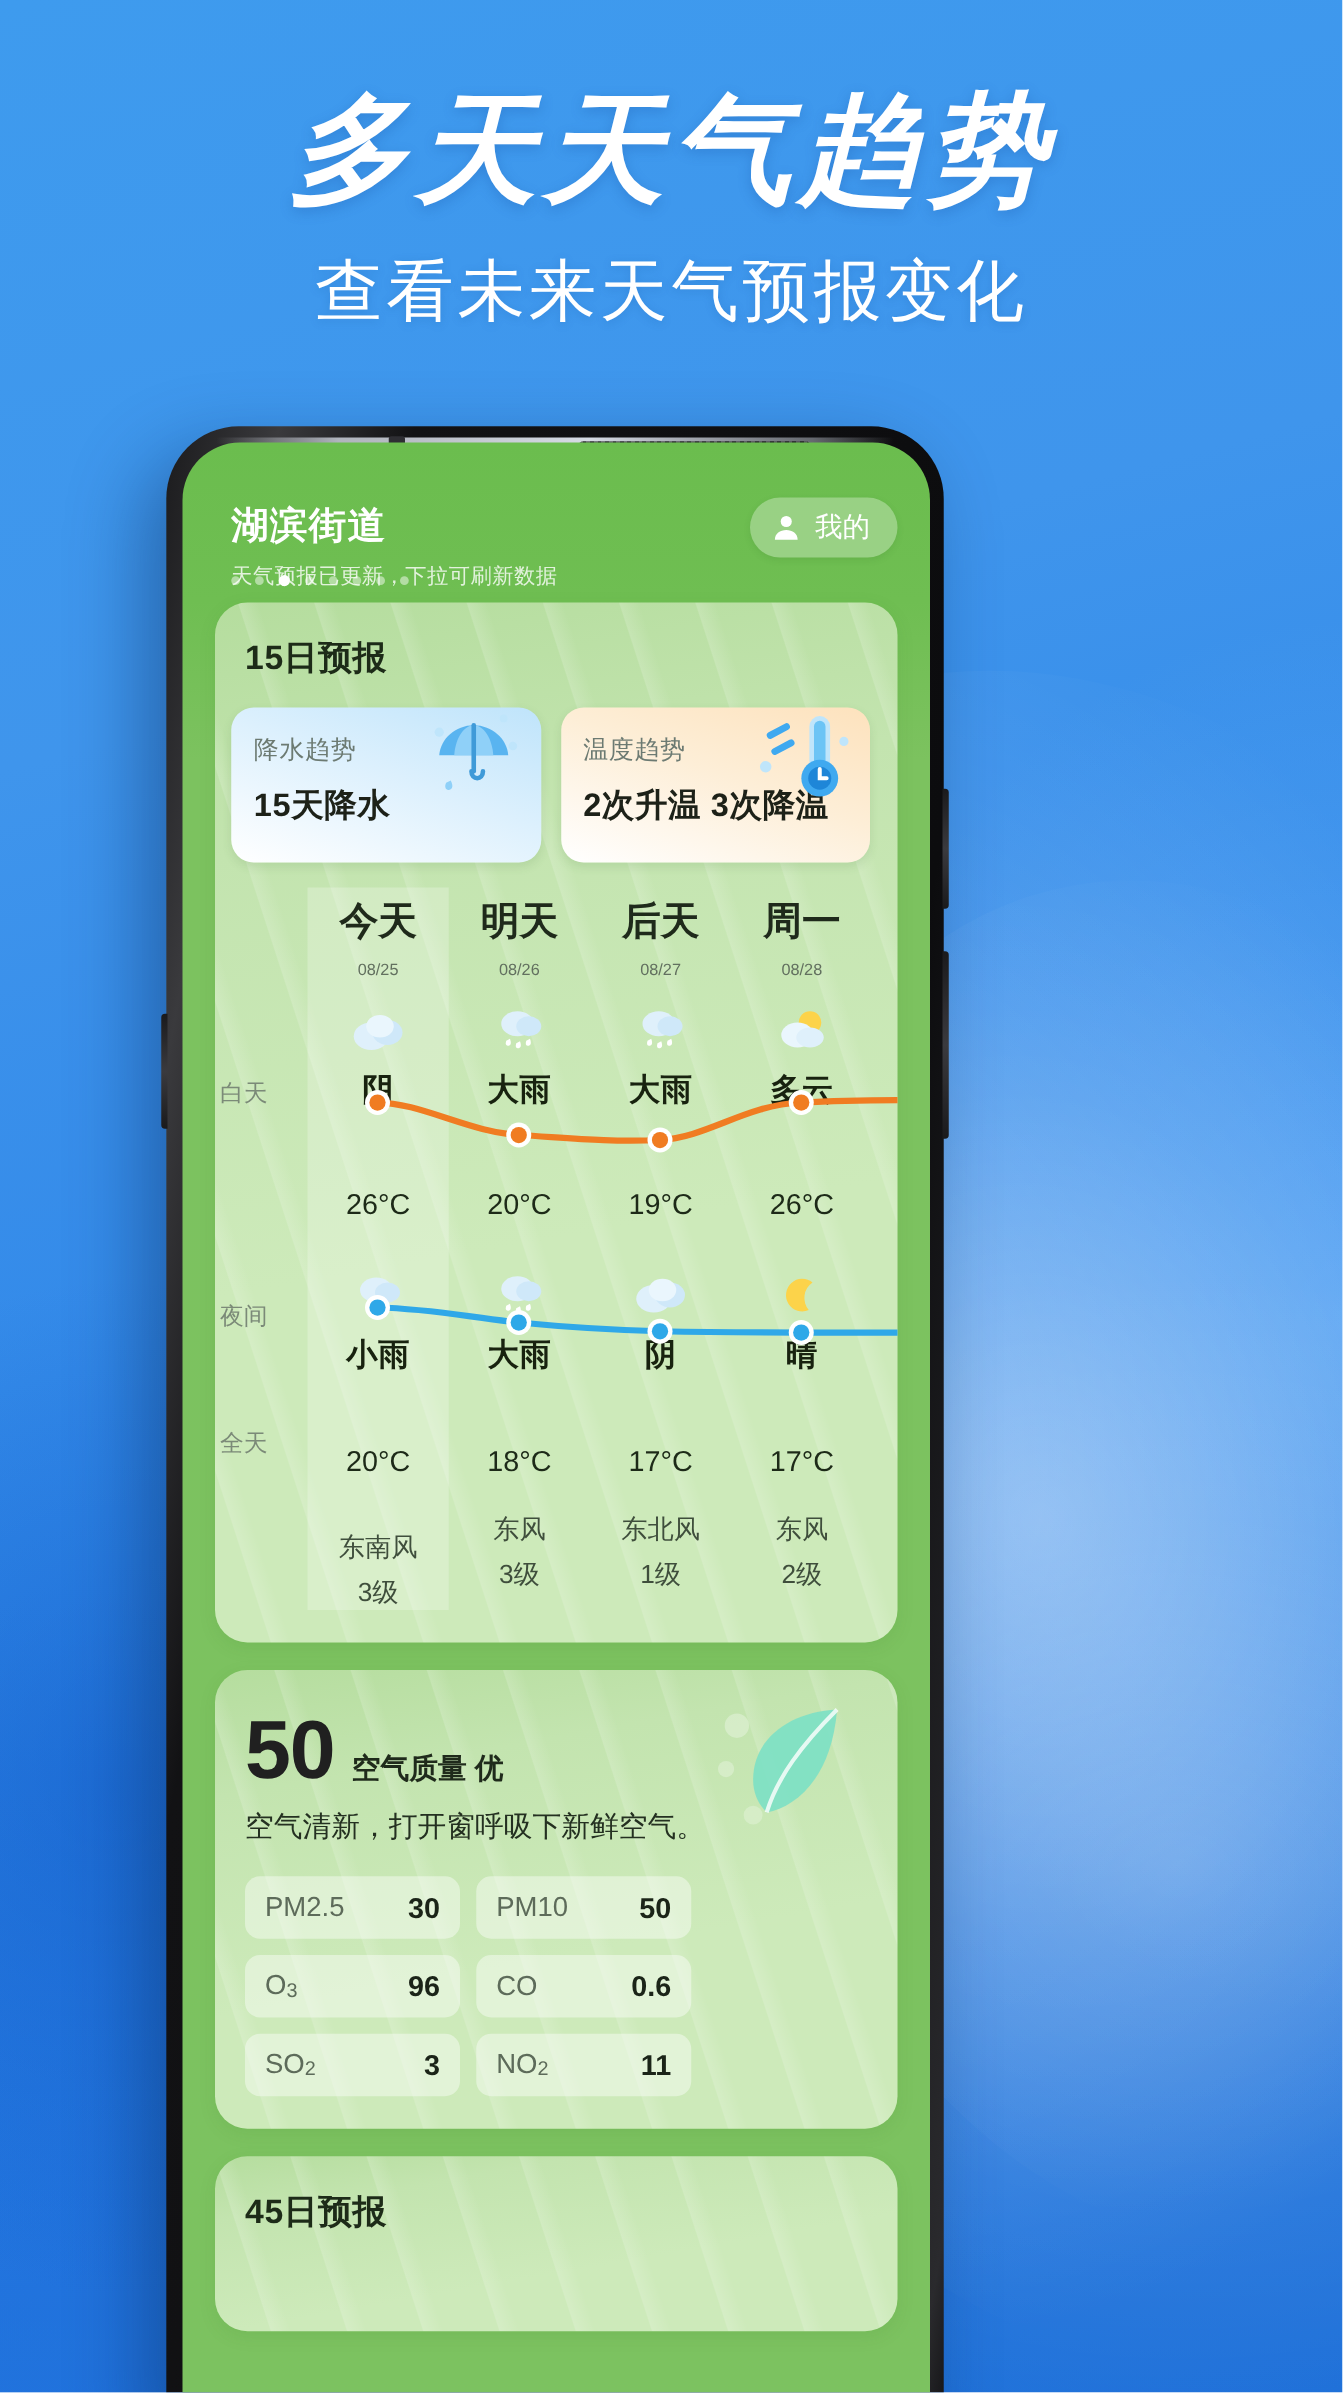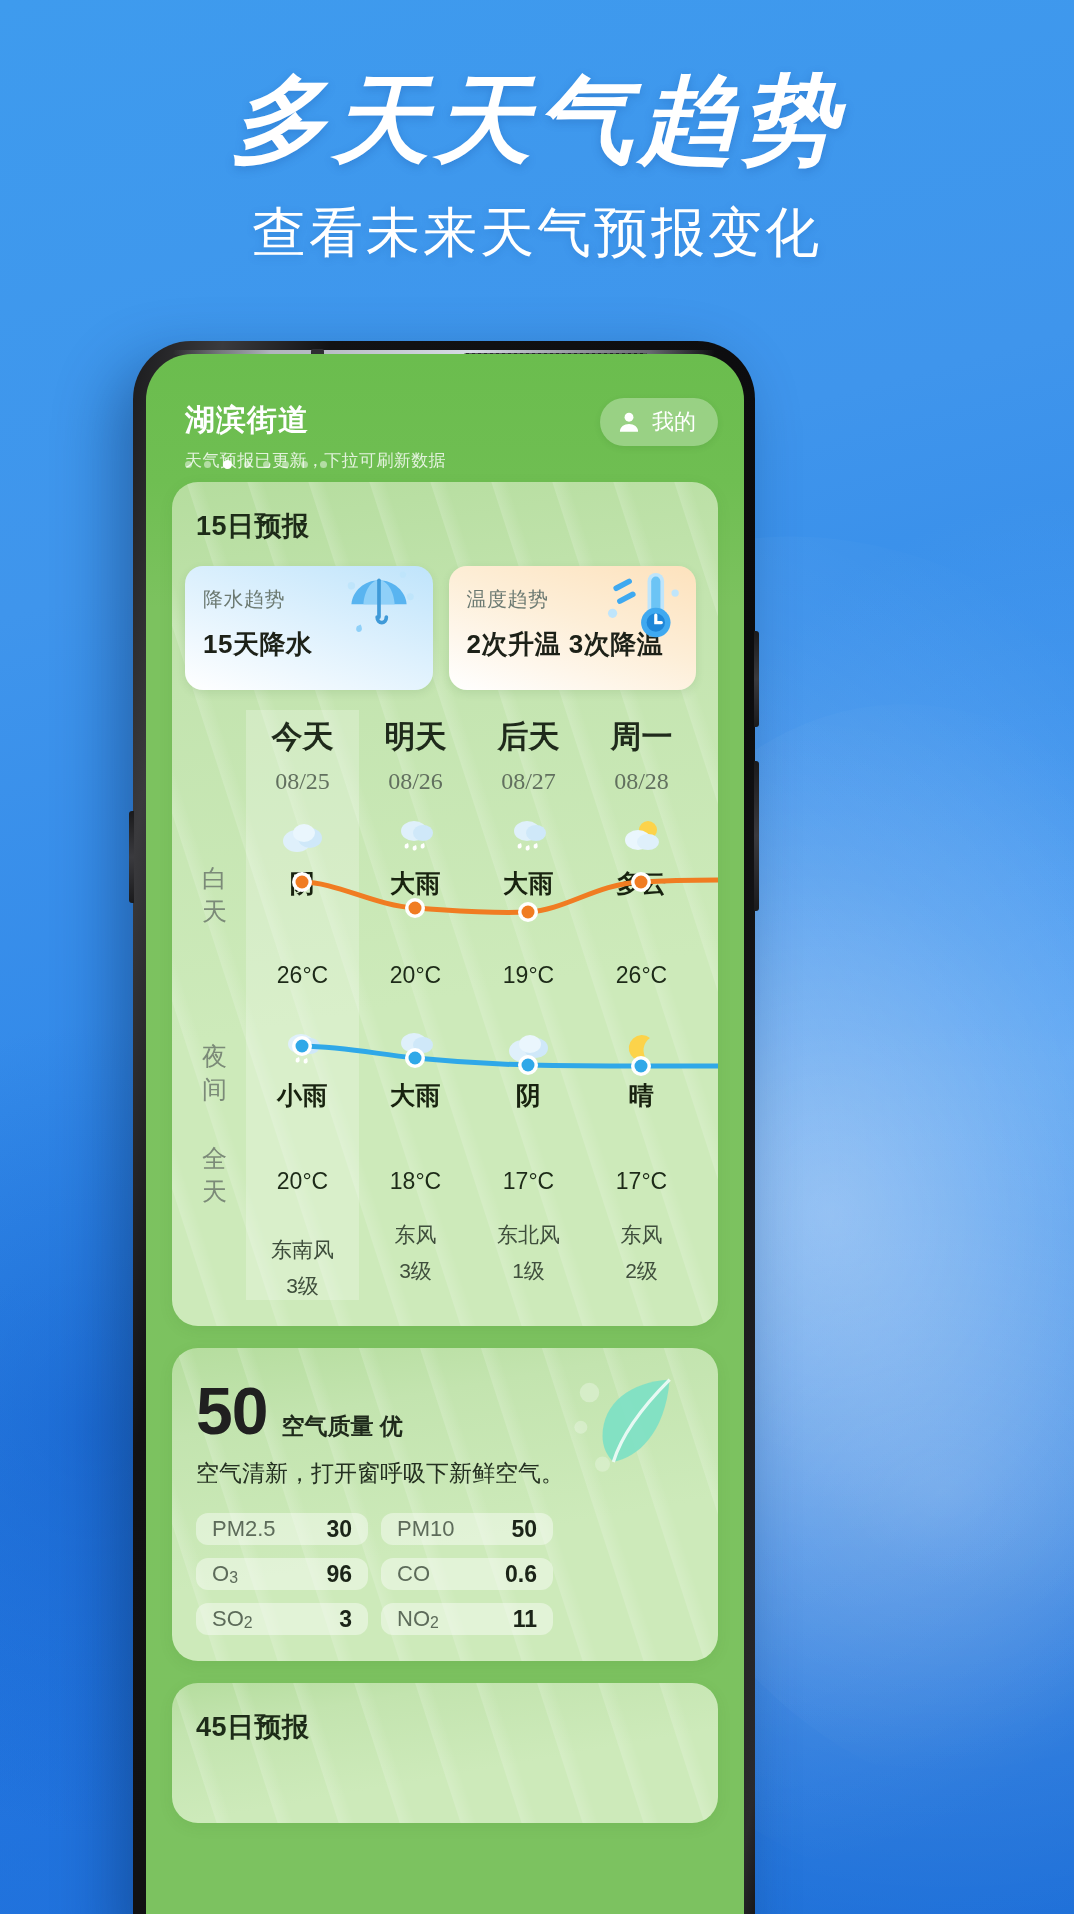--- a/index.html
+++ b/index.html
@@ -188,52 +188,52 @@
   .fc {
     position: relative;
     margin-top: 20px;
     padding-left: 74px;
   }
   .fc-rowlabels {
     position: absolute; left: 0; top: 0; width: 74px; height: 100%;
     z-index: 4;
   }
   .rowlabel {
-    position: absolute; left: 30px;
-    font-size: 25px; color: #7b8a78;
+    position: absolute; left: 4px;
+    font-size: 19px; color: #7b8a78;
   }
   .fc-cols { display: flex; position: relative; }
   .fc-col {
     width: 113px; flex: none;
     text-align: center;
     position: relative;
   }
   .fc-col.today { background: rgba(255,255,255,0.24); }
   .col-day { font-size: 31px; color: #1f2a1b; font-weight: 600; padding-top: 6px; }
-  .col-date { font-size: 24px; color: #62705f; margin-top: 10px; font-family: Liberation Serif, serif; }
+  .col-date { font-size: 13px; color: #62705f; margin-top: 10px; }
   .wicon { height: 52px; display: flex; align-items: center; justify-content: center; margin-top: 16px; }
   .cond { font-size: 25px; color: #18220f; font-weight: 600; margin-top: 4px; letter-spacing: .5px; }
   .gap-line { height: 62px; }
   .temp { font-size: 23px; color: #1d2a18; }
   .wind-dir { font-size: 21px; color: #3f4e3c; }
   .wind-lvl { font-size: 21px; color: #3f4e3c; margin-top: 8px; }
 
   .trend-svg {
     position: absolute; left: 74px; top: 0;
     pointer-events: none; z-index: 3;
   }
 
   
   .aqi-head { display: flex; align-items: baseline; gap: 14px; padding: 34px 24px 0 24px; }
   .aqi-num { font-size: 66px; font-weight: 700; color: #202020; line-height: .9; letter-spacing: -1px; }
   .aqi-label { font-size: 23px; color: #1f2a1b; font-weight: 600; }
   .aqi-desc { padding: 16px 24px 0 24px; font-size: 23px; color: #243021; }
   .chips { display: flex; flex-wrap: wrap; gap: 13px; padding: 24px 24px 26px 24px; }
   .chip {
-    width: 172px; height: 32px;
+    width: 172px; height: 50px;
     border-radius: 12px;
     background: rgba(255,255,255,0.42);
     display: flex; align-items: center; justify-content: space-between;
     padding: 0 16px;
   }
   .chip-k { font-size: 22px; color: #5d6b5a; }
   .chip-v { font-size: 23px; color: #1b2418; font-weight: 700; }
   .sub { font-size: .72em; vertical-align: -0.15em; }
   .leaf-art { position: absolute; right: 18px; top: 16px; width: 130px; height: 120px; z-index: 3; }
 </style>

